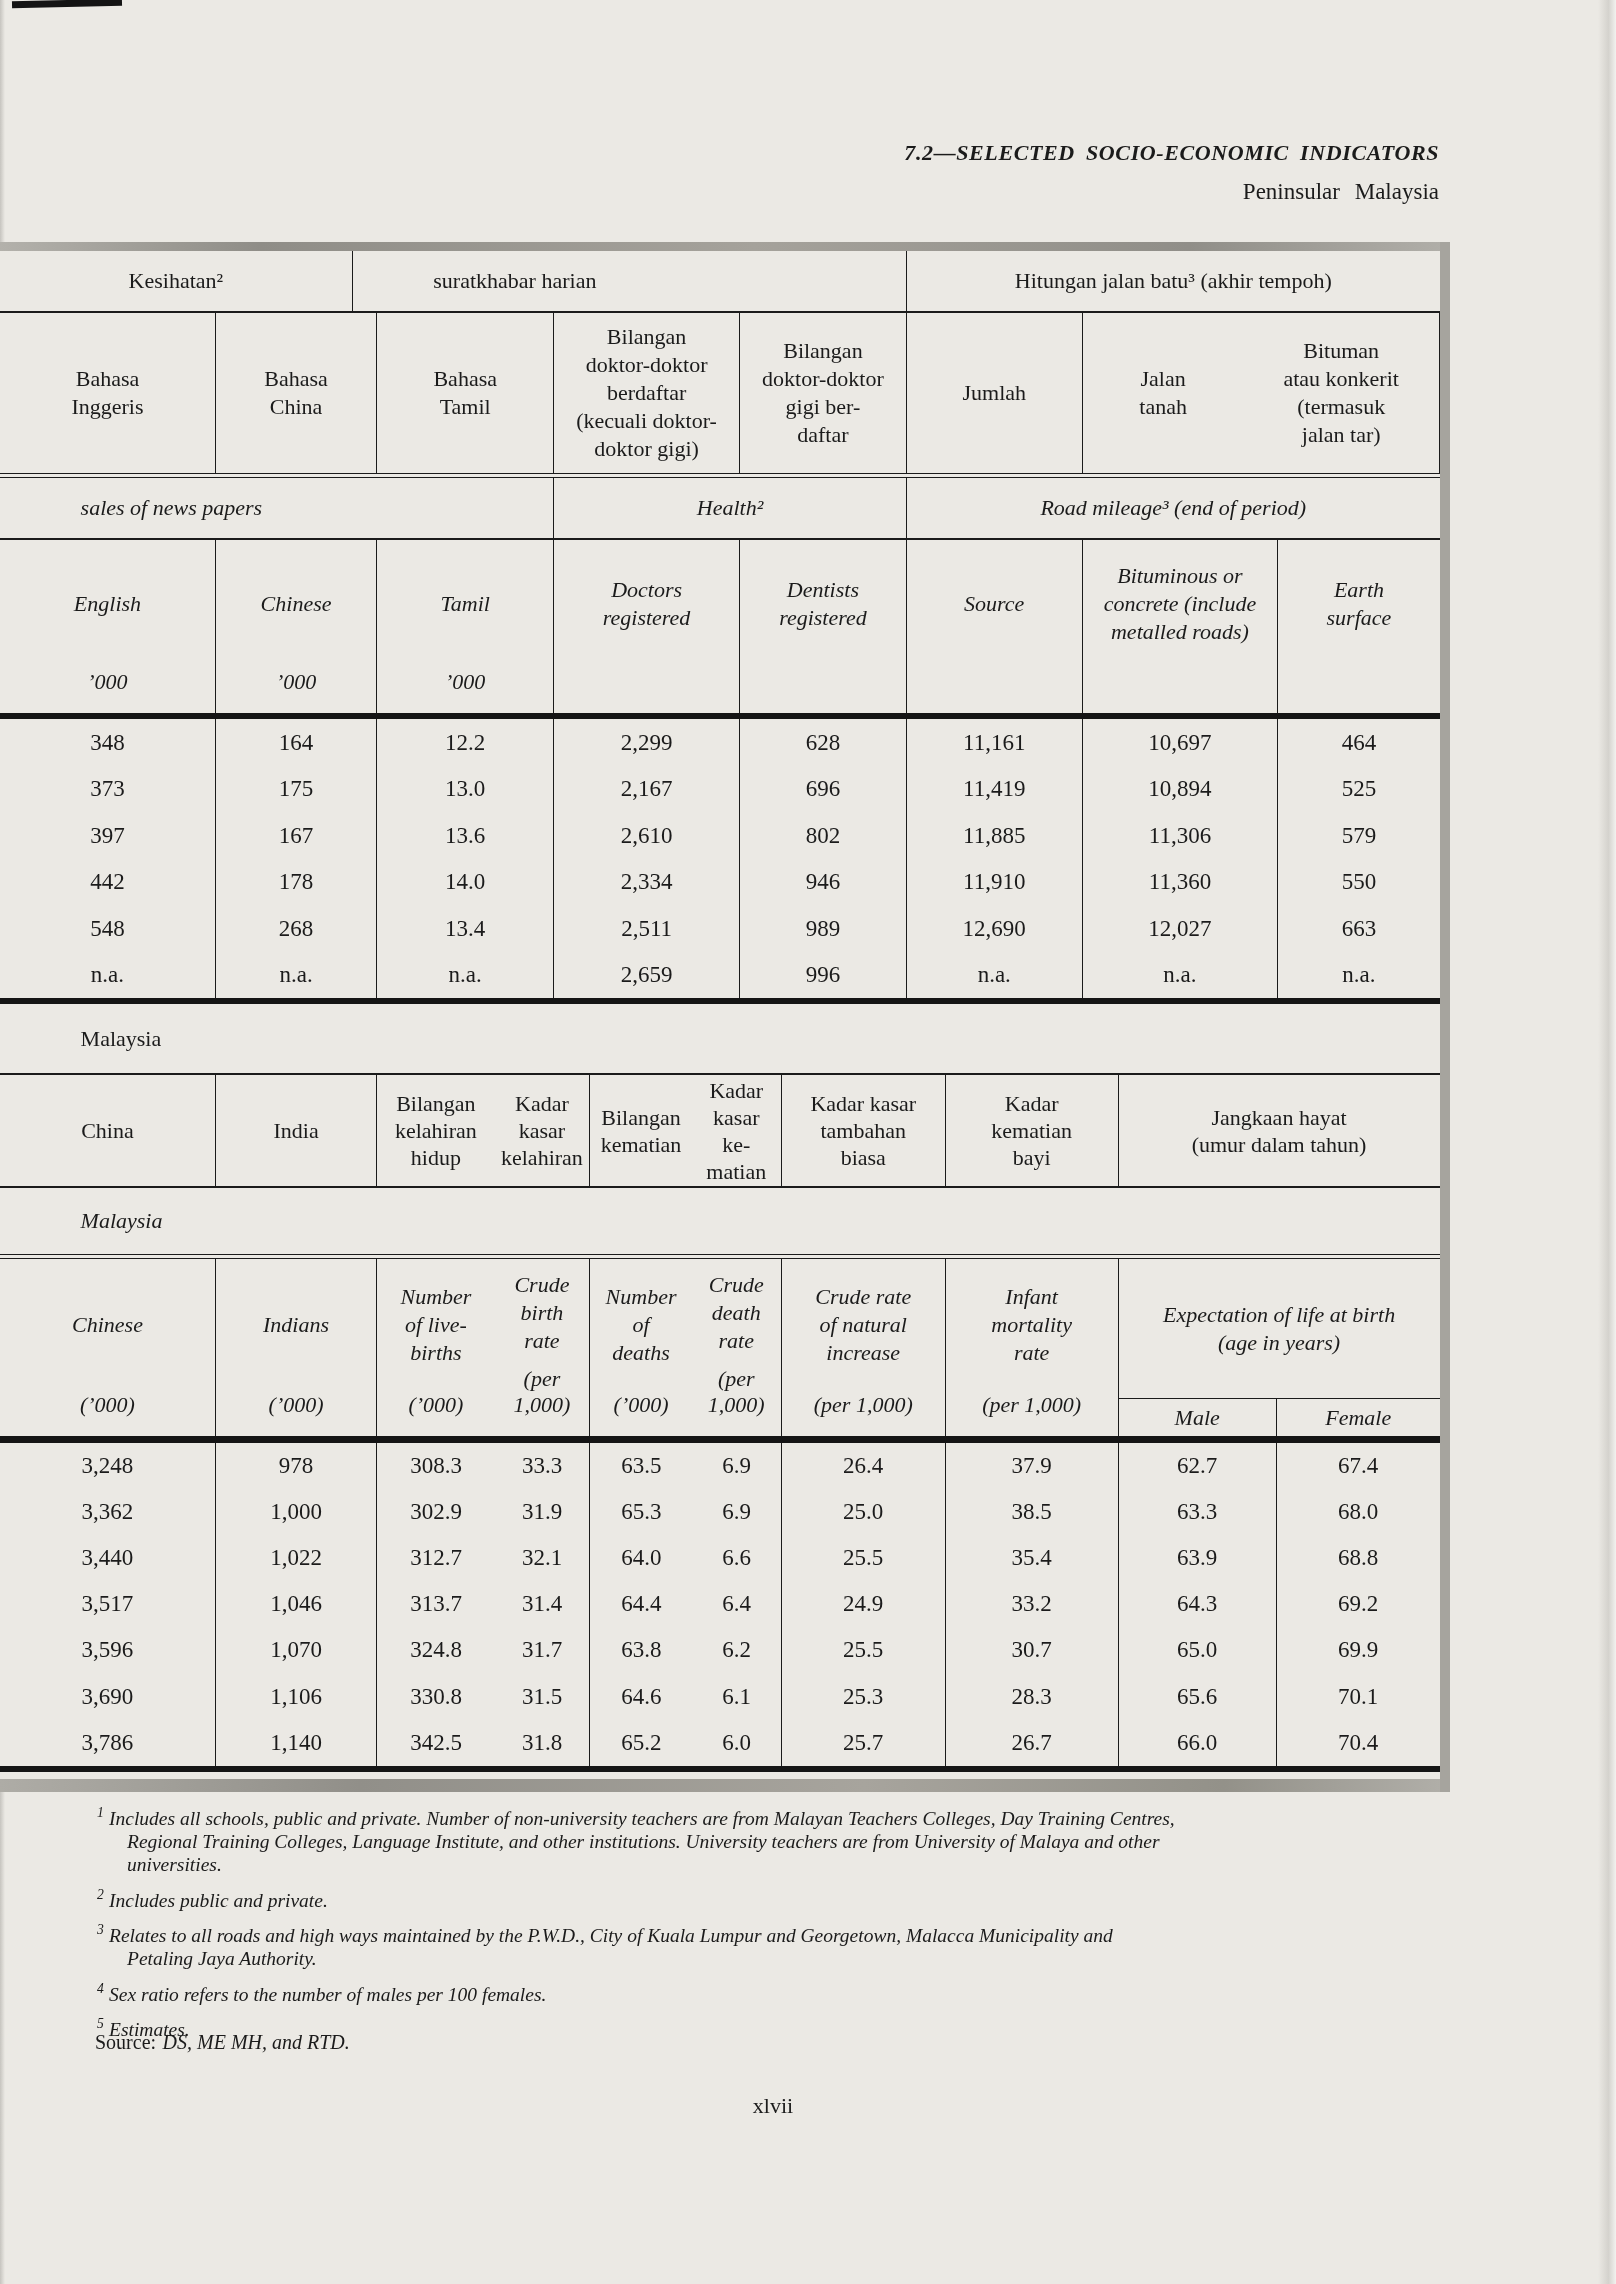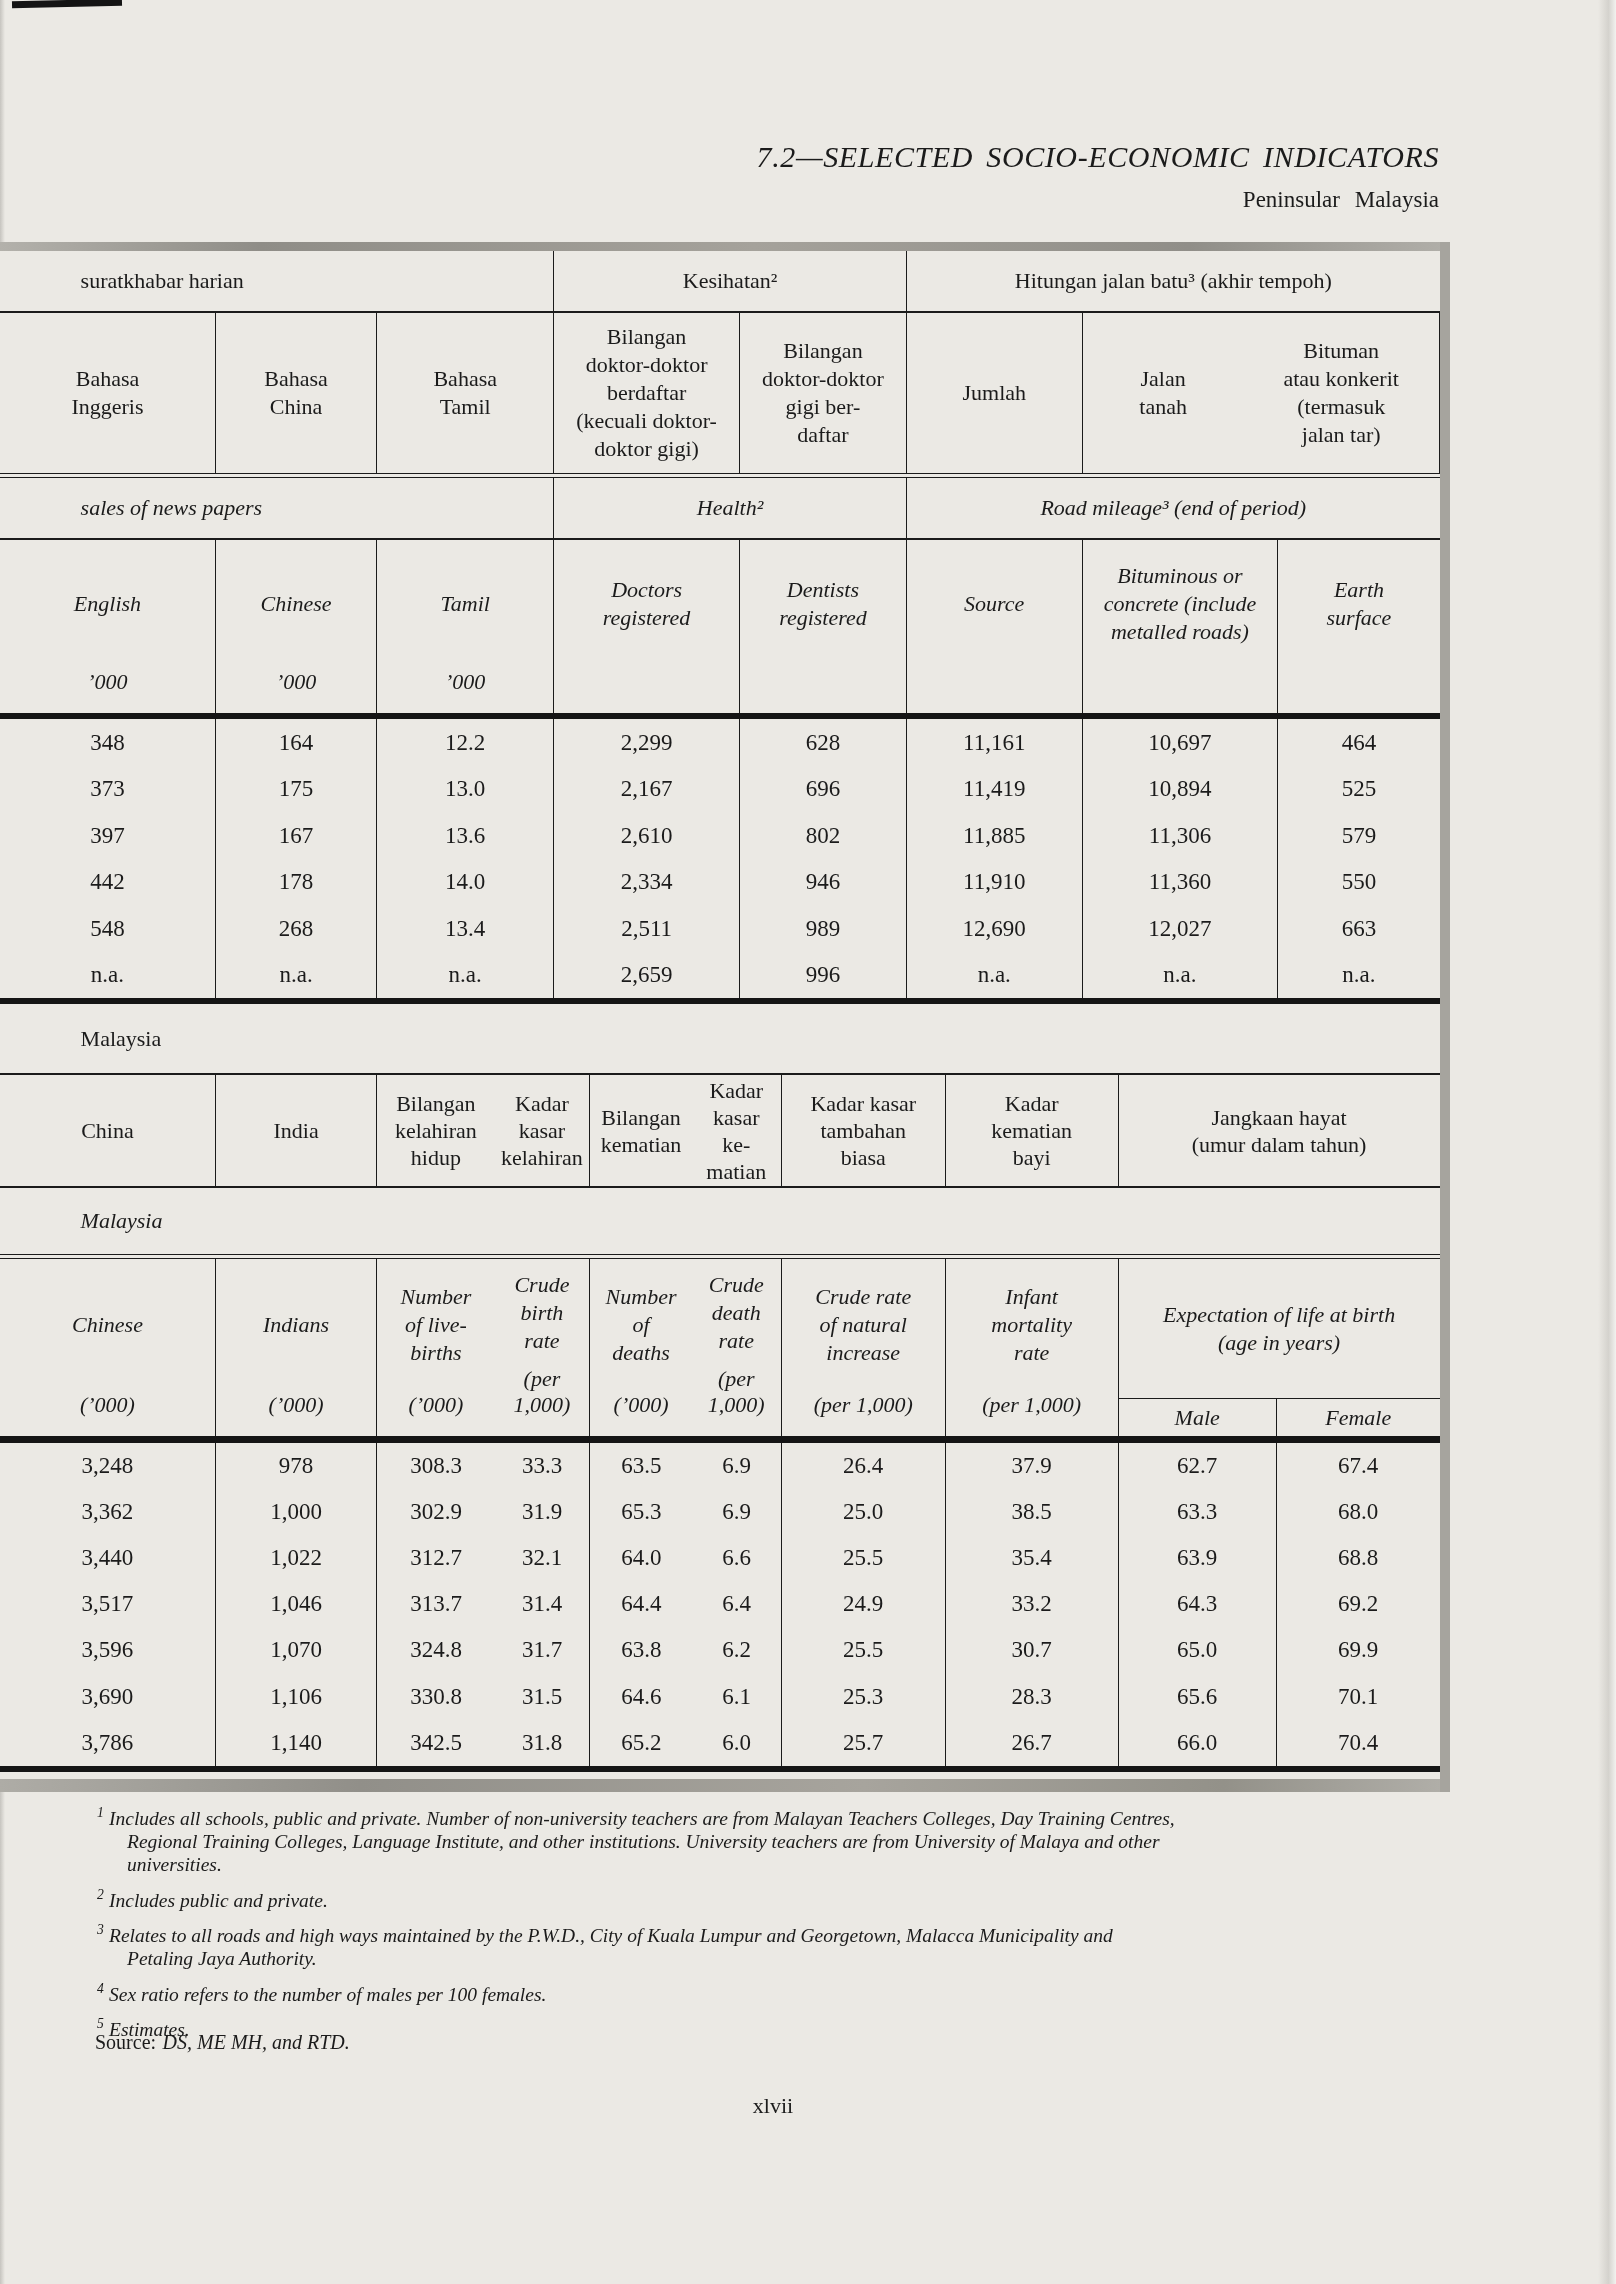--- a/index.html
+++ b/index.html
@@ -5,21 +5,21 @@
   html,body{margin:0;padding:0;background:#d8d6d1;}
   .page{position:relative;width:1617px;height:2284px;background:#ebe9e4;overflow:hidden;
         font-family:"Liberation Serif","DejaVu Serif",serif;color:#1b1b1b;}
   .corner-mark{position:absolute;left:11.7px;top:0;width:110px;height:7.1px;background:#141414;transform:rotate(-1.2deg);}
   .edge-left{position:absolute;left:0;top:0;width:4.5px;height:100%;
         background:linear-gradient(to right,#c6c4bf,rgba(235,233,228,0));}
   .edge-right{position:absolute;right:0;top:0;width:19.5px;height:100%;
         background:linear-gradient(to right,rgba(0,0,0,0),rgba(110,108,102,0.18) 55%,rgba(248,248,246,0.85));}
 
   .title-block{position:absolute;top:140px;right:178px;text-align:right;}
-  .title{font-size:30px;font-weight:normal;font-style:italic;letter-spacing:0.6px;word-spacing:5.2px;text-align:center;}
+  .title{font-size:22px;font-weight:bold;font-style:italic;letter-spacing:0.6px;word-spacing:5.2px;text-align:center;}
   .subtitle{font-size:23px;margin-top:13px;word-spacing:9px;}
 
   .table-box{position:absolute;left:0;top:242px;width:1450px;}
   .band-top{height:9px;width:100%;
         background:linear-gradient(to right,#b3b1ab,#8f8d87 18%,#a5a29b 52%,#908e88 82%,#b1afa9);}
   .band-right{position:absolute;top:0;right:0;width:10.4px;bottom:0;background:#a6a49e;}
   .band-bottom{margin-top:7.8px;height:12.3px;width:100%;
         background:linear-gradient(to right,#aeaca6,#918f89 25%,#a7a49d 60%,#939189 85%,#b0aea8);}
   .tbl{margin-right:10.4px;background:#ebe9e4;}
 
@@ -92,22 +92,22 @@
     <div class="title">7.2—SELECTED SOCIO-ECONOMIC INDICATORS</div>
     <div class="subtitle">Peninsular Malaysia</div>
   </div>
 
   <div class="table-box">
     <div class="band-top"></div>
     <div class="band-right"></div>
     <div class="tbl">
 
       <div class="row r-g1">
+        <div class="cell bR w-g-health">Kesihatan²</div>
         <div class="cell left-lab bR w-g-news">suratkhabar harian</div>
-        <div class="cell bR w-g-health">Kesihatan²</div>
         <div class="cell w-g-roads">Hitungan jalan batu³ (akhir tempoh)</div>
       </div>
       <div class="rule"></div>
 
       <div class="row r-g2">
         <div class="cell bR w1">Bahasa
 Inggeris</div>
         <div class="cell bR w2">Bahasa
 China</div>
         <div class="cell bR w3">Bahasa

